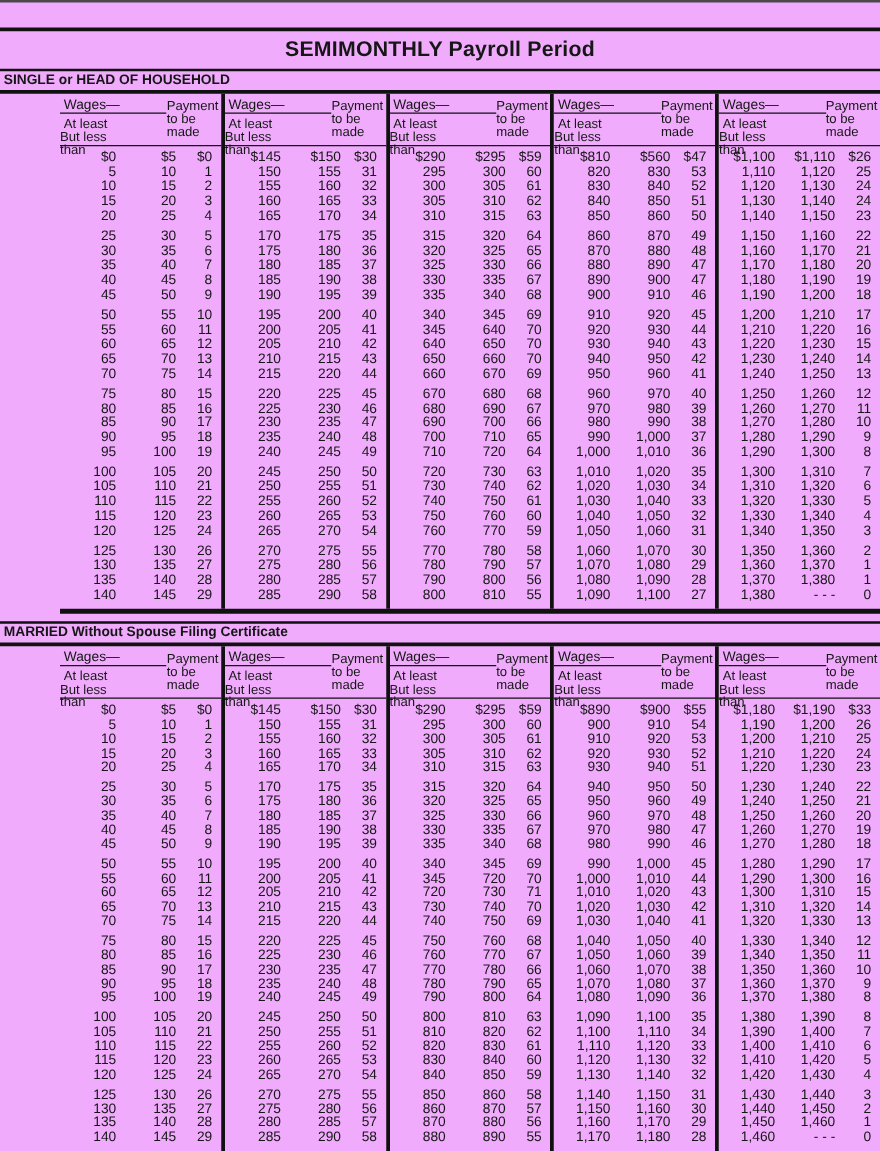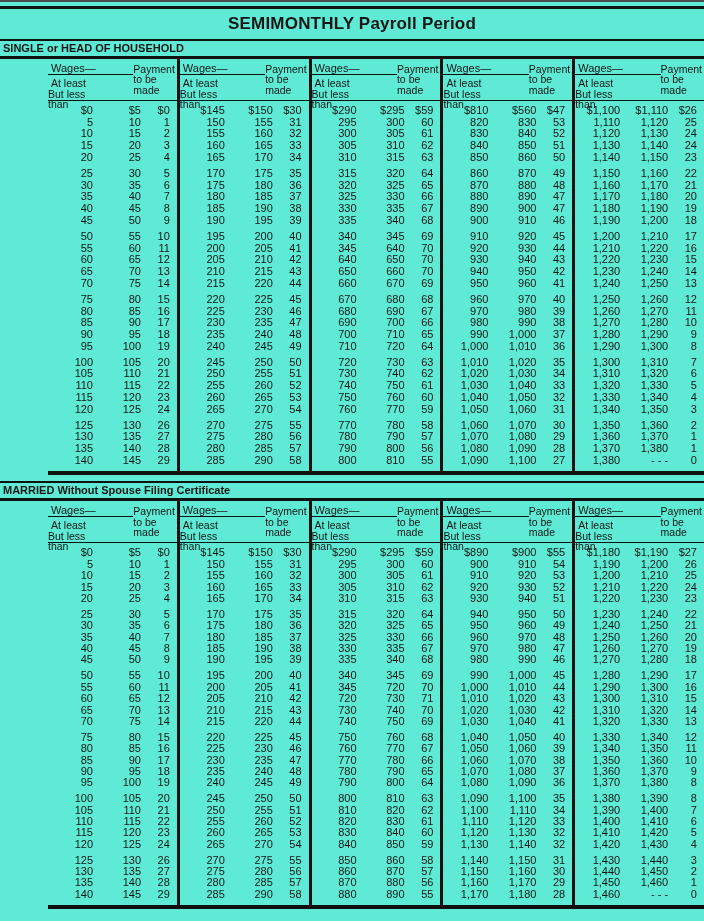--- a/index.html
+++ b/index.html
@@ -1,21 +1,21 @@
 <!DOCTYPE html>
 <html><head>
 <meta charset="utf-8">
 <style>
   html,body{margin:0;padding:0;background:#e8e8e6;}
   .page{
     width:704px;height:921px;box-sizing:border-box;
-    background:#5eead4;color:#161616;
+    background:#f0abfc;color:#161616;
     font-family:"Liberation Sans","DejaVu Sans",sans-serif;
     border-top:2px solid #4a4a4a;
-    padding-top:4px;overflow:hidden;position:relative;
+    padding-top:20px;overflow:hidden;position:relative;
   }
   .title-band{
     border-top:3px solid #111;
     font-size:17px;font-weight:bold;text-align:center;
     padding:5px 0 5px;letter-spacing:.2px;
   }
   .section-title{
     border-top:2px solid #111;border-bottom:3px solid #111;
     font-weight:bold;font-size:11px;padding:1px 3px 2px;
   }
@@ -1635,21 +1635,21 @@
             </div>
             <div class="pay-head">Payment
 to be
 made</div>
           </div>
           <div class="cg-body">
             <div class="blk">
               <div class="row">
                 <span class="cell a">$1,180</span>
                 <span class="cell b">$1,190</span>
-                <span class="cell p">$27</span>
+                <span class="cell p">$33</span>
               </div>
               <div class="row">
                 <span class="cell a">1,190</span>
                 <span class="cell b">1,200</span>
                 <span class="cell p">26</span>
               </div>
               <div class="row">
                 <span class="cell a">1,200</span>
                 <span class="cell b">1,210</span>
                 <span class="cell p">25</span>

